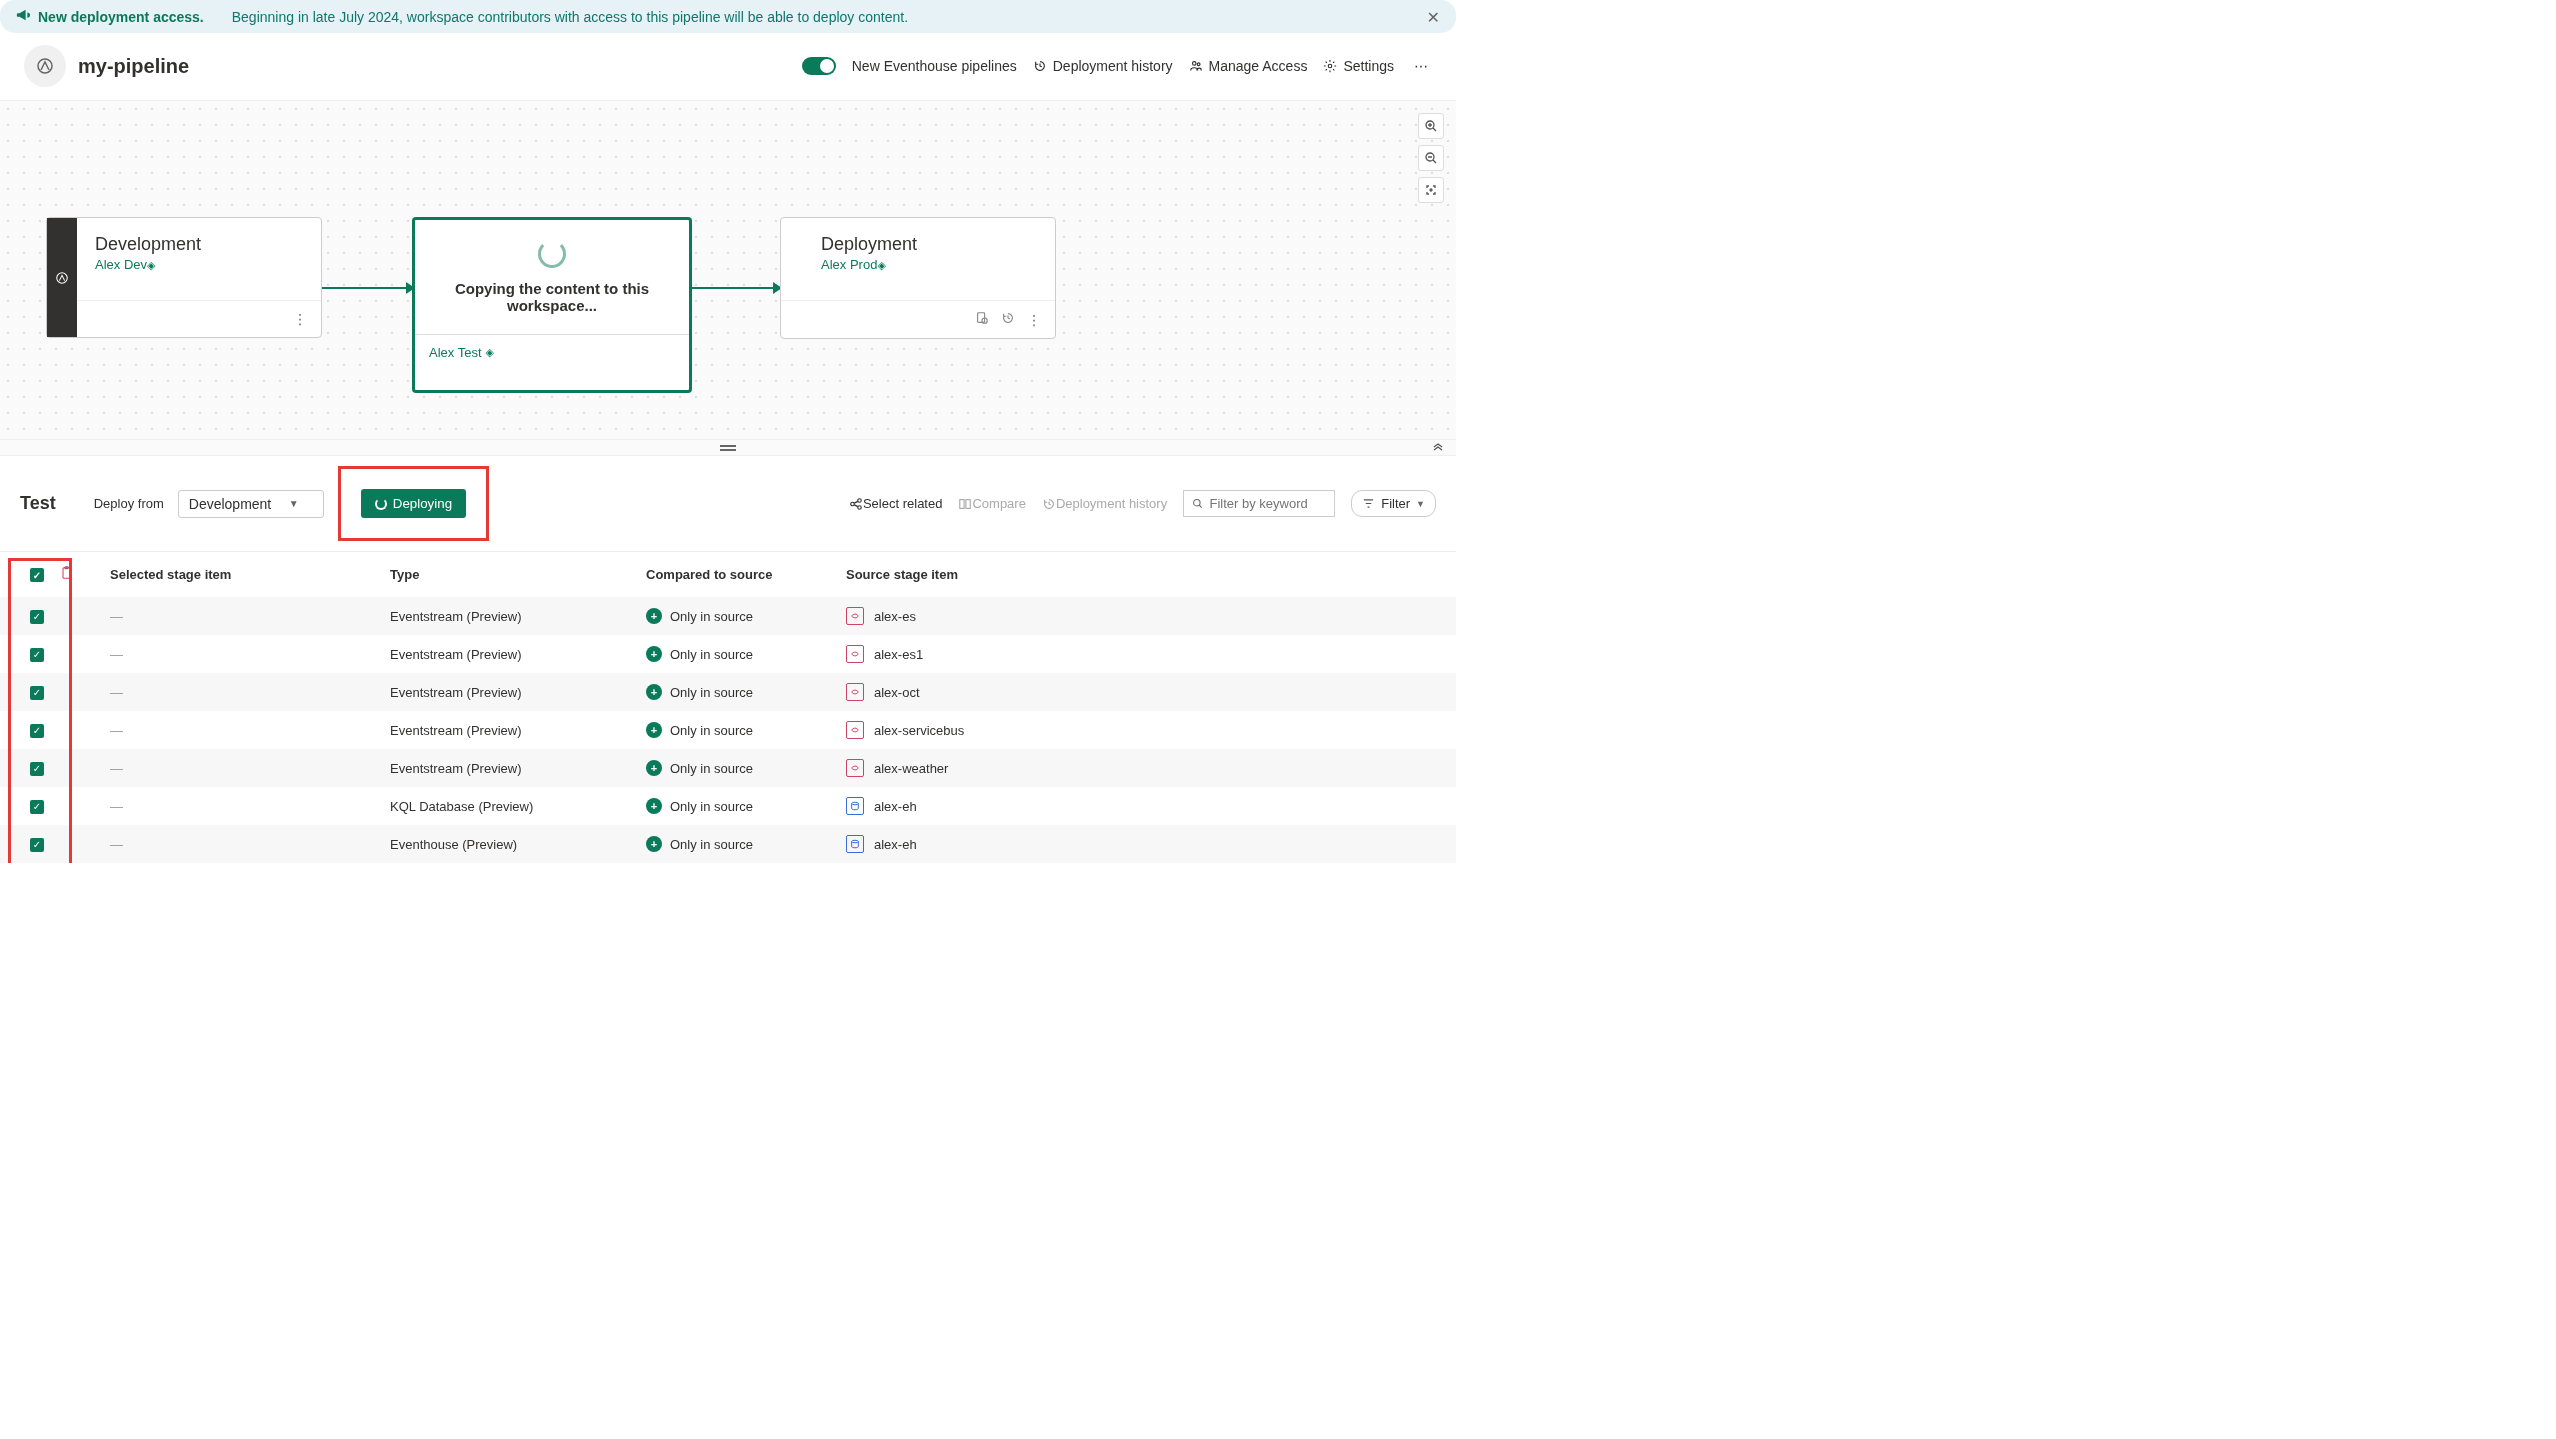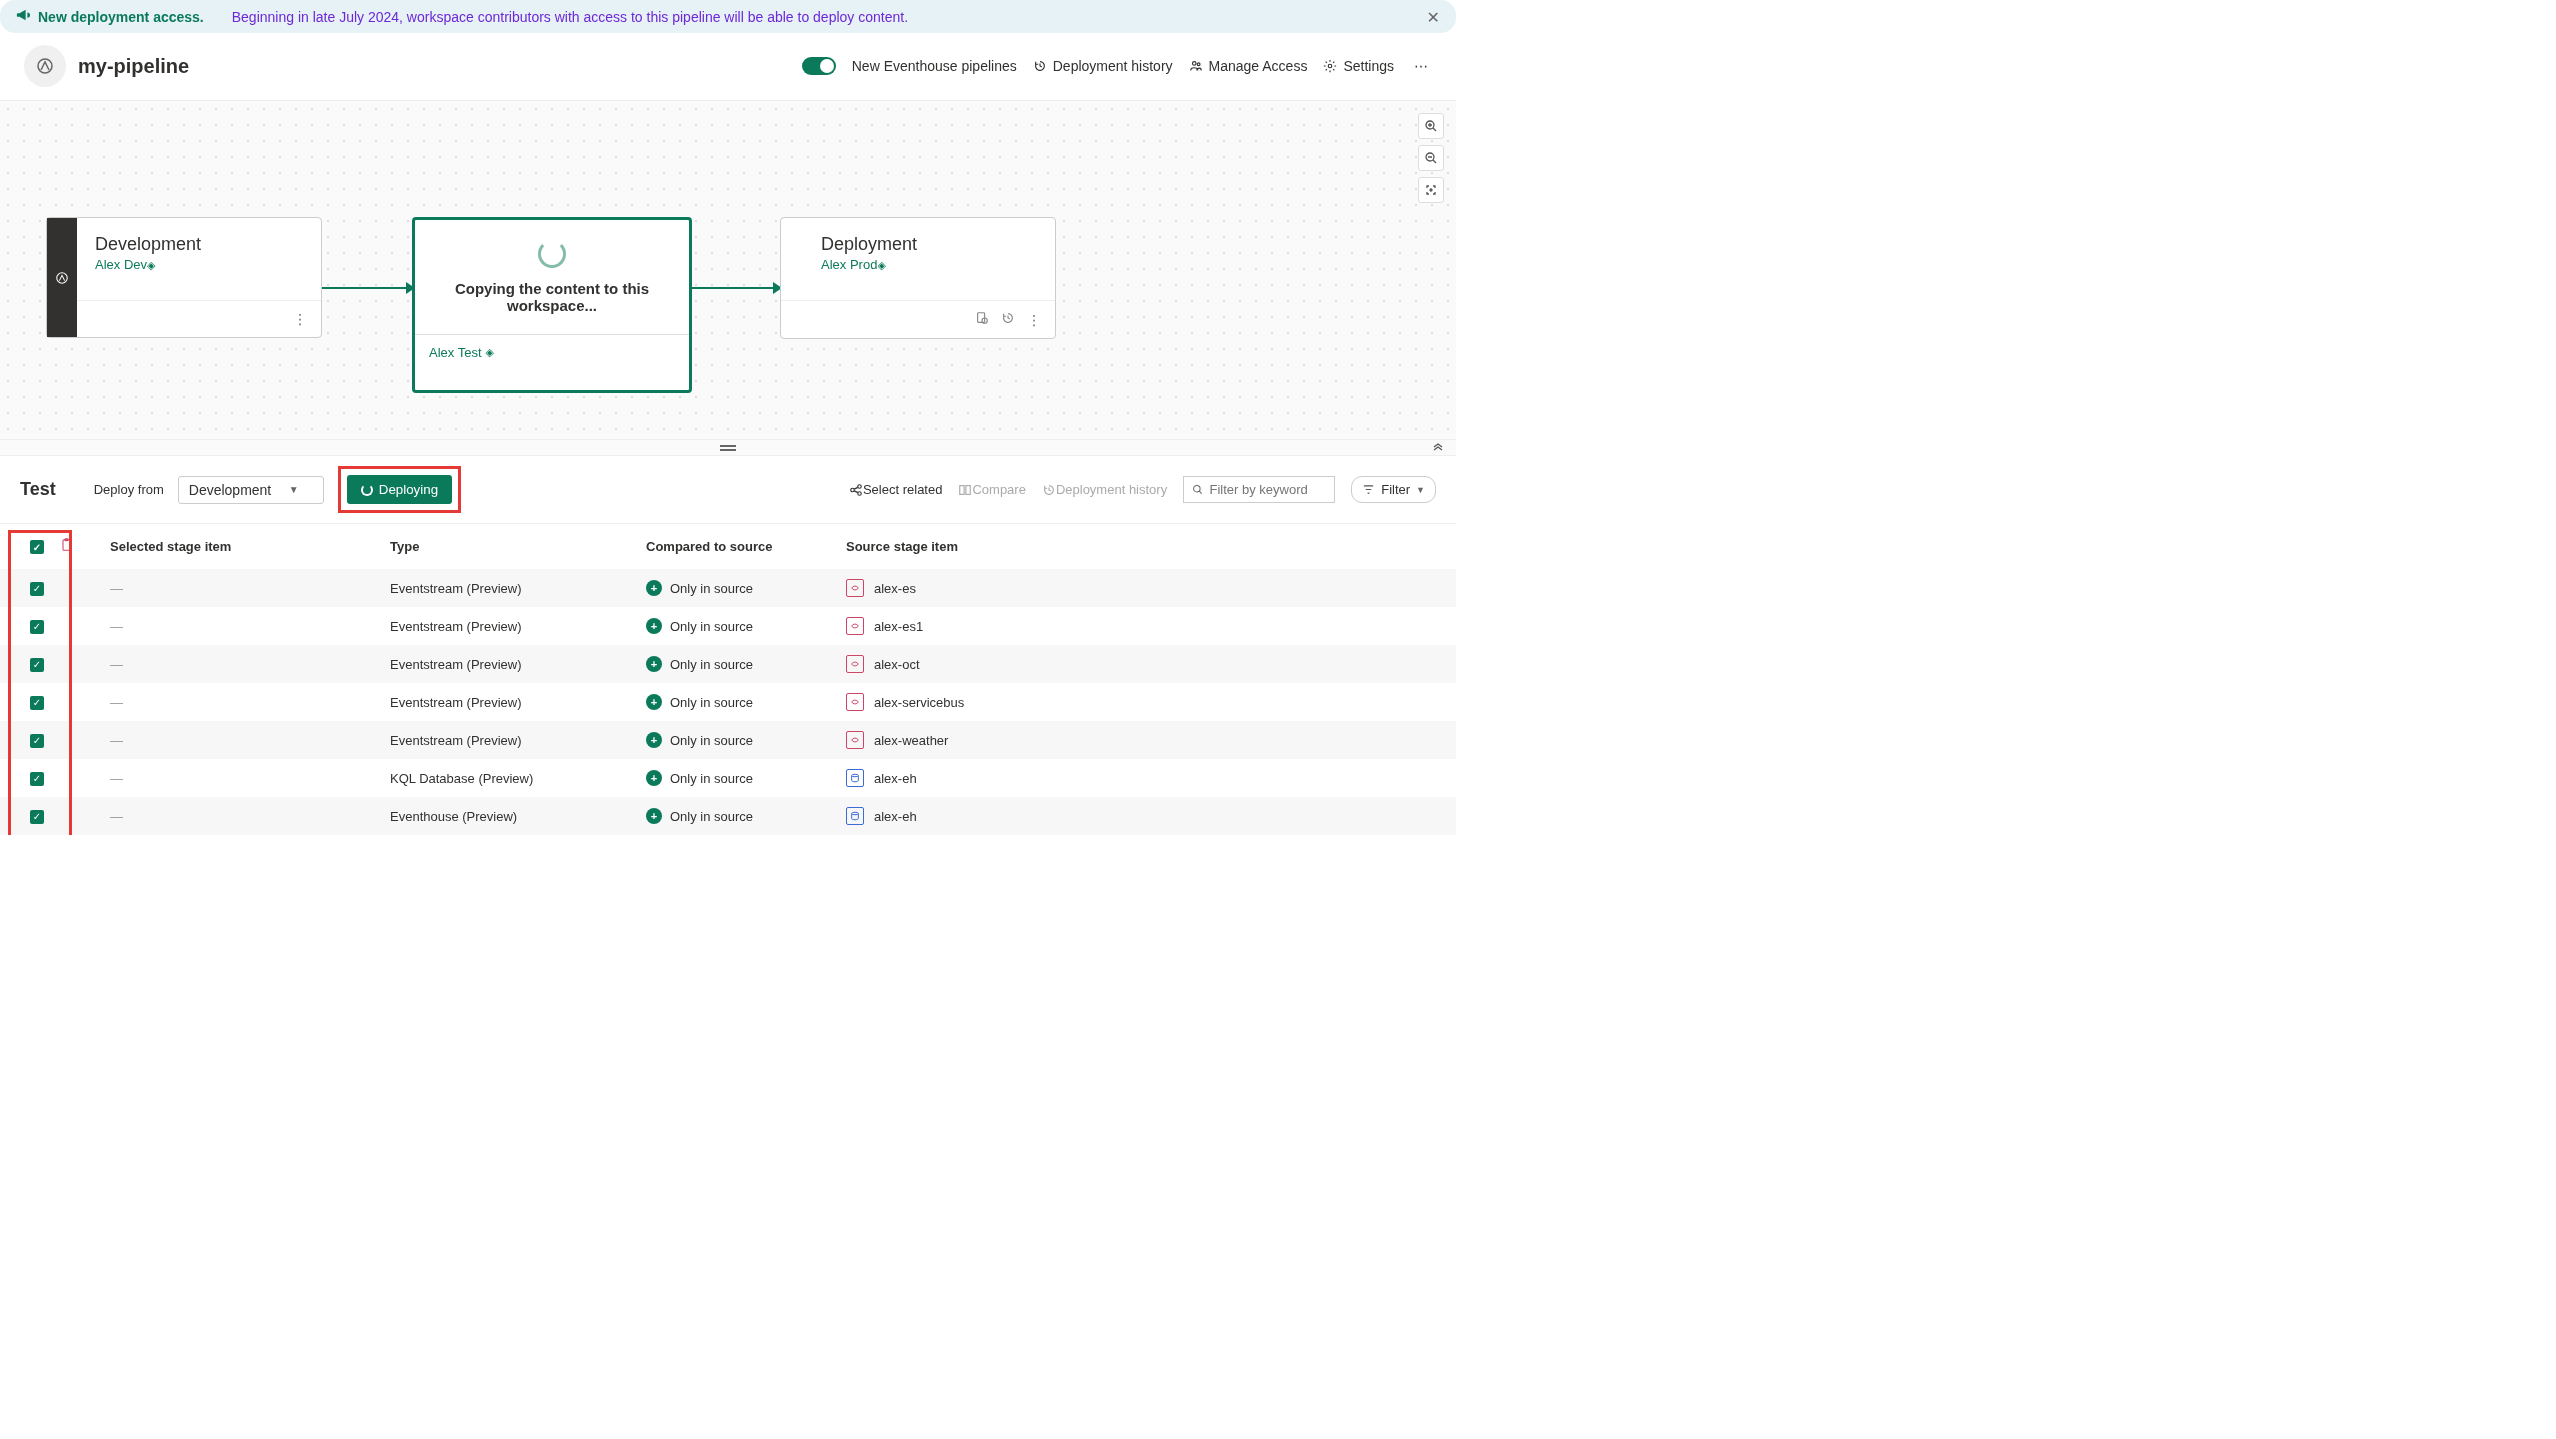--- a/index.html
+++ b/index.html
@@ -2,21 +2,21 @@
 <html><head>
 <meta charset="utf-8">
 <style>
   * { box-sizing: border-box; margin: 0; padding: 0; font-family: "Segoe UI", -apple-system, sans-serif; }
   body { background: #fff; font-size: 14px; color: #323130; width: 1456px; }
   
   
   .banner { background: #e6f2f5; display: flex; align-items: center; padding: 8px 16px; position: relative; border-radius: 15px; }
   .banner-icon { color: #0b7a5a; margin-right: 8px; }
   .banner-title { color: #0b7a5a; font-weight: 600; margin-right: 8px; }
-  .banner-text { color: #6d28d9; padding-left: 20px; }
+  .banner-text { color: #0f766e; padding-left: 20px; }
   .banner-close { position: absolute; right: 16px; top: 8px; color: #666; cursor: pointer; font-size: 16px; }
 
   
   .header { display: flex; align-items: center; padding: 12px 24px; border-bottom: 1px solid #fff; }
   .pipeline-icon { width: 42px; height: 42px; border-radius: 50%; background: #f0f0f0; display: flex; align-items: center; justify-content: center; margin-right: 12px; }
   .pipeline-title { font-size: 20px; font-weight: 600; }
   .header-right { margin-left: auto; display: flex; align-items: center; gap: 16px; }
   .toggle-switch { width: 34px; height: 18px; background: #0b7a5a; border-radius: 10px; position: relative; cursor: pointer; }
   .toggle-switch::after { content: ''; width: 14px; height: 14px; background: #fff; border-radius: 50%; position: absolute; top: 2px; right: 2px; }
   .header-link { display: flex; align-items: center; gap: 6px; cursor: pointer; color: #323130; }
@@ -60,21 +60,21 @@
   .splitter { height: 16px; background: #fafafa; border-bottom: 1px solid #eee; position: relative; }
   .splitter-handle { position: absolute; left: 50%; top: 5px; transform: translateX(-50%); width: 16px; height: 6px; }
   .splitter-handle::before, .splitter-handle::after { content: ''; display: block; height: 2px; background: #666; margin-bottom: 2px; }
   .expand-arrow { position: absolute; right: 12px; top: 2px; cursor: pointer; font-size: 12px; }
 
   
   .panel-hdr { display: flex; align-items: center; padding: 10px 20px; gap: 14px; border-bottom: 1px solid #eee; position: relative; }
   .panel-title { font-size: 18px; font-weight: 600; margin-right: 24px; }
   .deploy-label { font-size: 13px; }
   .deploy-select { border: 1px solid #ccc; padding: 5px 24px 5px 10px; border-radius: 3px; position: relative; width: 146px; background: #fff; display: flex; justify-content: space-between; align-items: center; cursor: pointer; }
-  .deploy-btn-wrap { border: 3px solid #e53935; padding: 6px; }
+  .deploy-btn-wrap { border: 3px solid #e53935; padding: 20px; }
   .deploy-btn { background: #0b7a5a; color: #fff; border: none; padding: 7px 14px; border-radius: 3px; font-weight: 500; display: flex; align-items: center; gap: 6px; cursor: pointer; }
   .deploy-btn-spinner { width: 12px; height: 12px; border: 2px solid #fff; border-top-color: transparent; border-radius: 50%; }
   .panel-actions { margin-left: auto; display: flex; align-items: center; gap: 16px; }
   .panel-action { display: flex; align-items: center; cursor: pointer; font-size: 13px; }
   .panel-action.disabled { color: #aaa; }
   .filter-input-wrap { border: 1px solid #ccc; border-radius: 0; padding: 5px 8px; display: flex; align-items: center; gap: 6px; width: 152px; }
   .filter-input-wrap input { border: none; outline: none; width: 100%; font-size: 13px; }
   .filter-btn { border: 1px solid #ccc; border-radius: 11px; padding: 5px 10px; display: flex; align-items: center; gap: 6px; cursor: pointer; font-size: 13px; }
 
   

